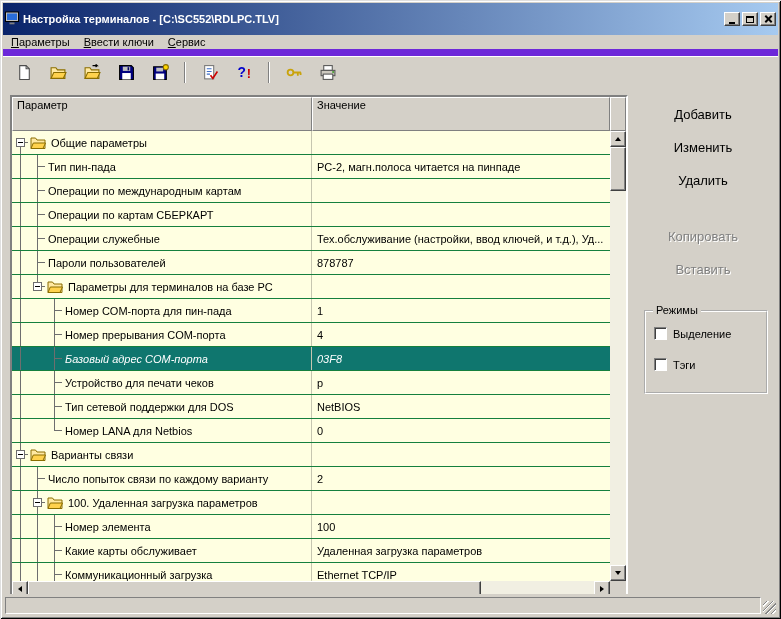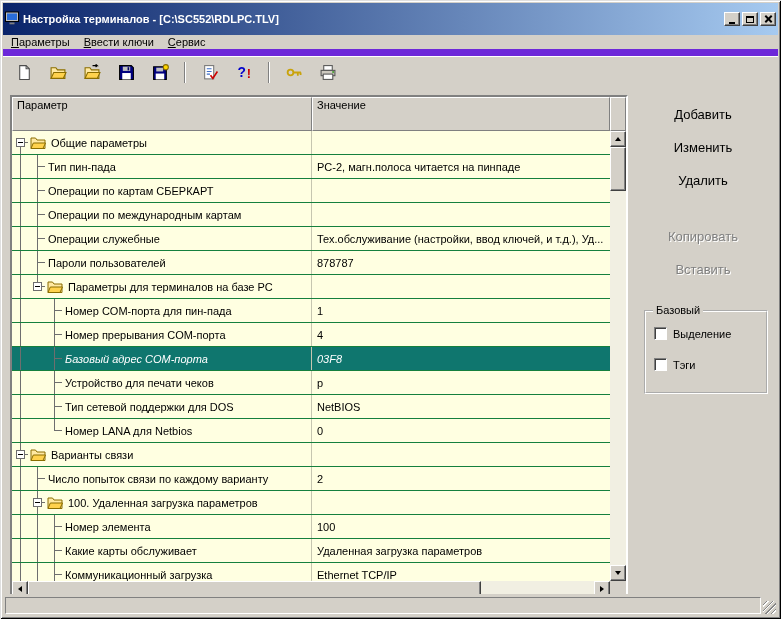--- a/index.html
+++ b/index.html
@@ -250,31 +250,31 @@
                 <span class="ptext">Тип пин-пада</span>
               </div>
               <div class="cell value">
                 <span>PC-2, магн.полоса читается на пинпаде</span>
               </div>
             </div>
             <div class="grid-row">
               <div class="cell param">
                 <span class="g gv"></span>
                 <span class="g conn gv"></span>
+                <span class="ptext">Операции по международным картам</span>
+              </div>
+              <div class="cell value">
+                <span></span>
+              </div>
+            </div>
+            <div class="grid-row">
+              <div class="cell param">
+                <span class="g gv"></span>
+                <span class="g conn gv"></span>
                 <span class="ptext">Операции по картам СБЕРКАРТ</span>
-              </div>
-              <div class="cell value">
-                <span></span>
-              </div>
-            </div>
-            <div class="grid-row">
-              <div class="cell param">
-                <span class="g gv"></span>
-                <span class="g conn gv"></span>
-                <span class="ptext">Операции по международным картам</span>
               </div>
               <div class="cell value">
                 <span></span>
               </div>
             </div>
             <div class="grid-row">
               <div class="cell param">
                 <span class="g gv"></span>
                 <span class="g conn gv"></span>
                 <span class="ptext">Операции служебные</span>
@@ -497,21 +497,21 @@
 
     <div class="side">
       <div id="side-buttons" style="display:flex;flex-direction:column;align-items:center;">
           <button class="side-btn">Добавить</button>
           <button class="side-btn">Изменить</button>
           <button class="side-btn">Удалить</button>
           <button class="side-btn disabled gap">Копировать</button>
           <button class="side-btn disabled">Вставить</button>
         </div>
       <div class="groupbox">
-        <span class="gtitle">Базовый</span>
+        <span class="gtitle">Режимы</span>
         <div id="modes">
             <div class="cbrow">
               <span class="cb"></span>
               <span class="cblabel">Выделение</span>
             </div>
             <div class="cbrow">
               <span class="cb"></span>
               <span class="cblabel">Тэги</span>
             </div>
           </div>

